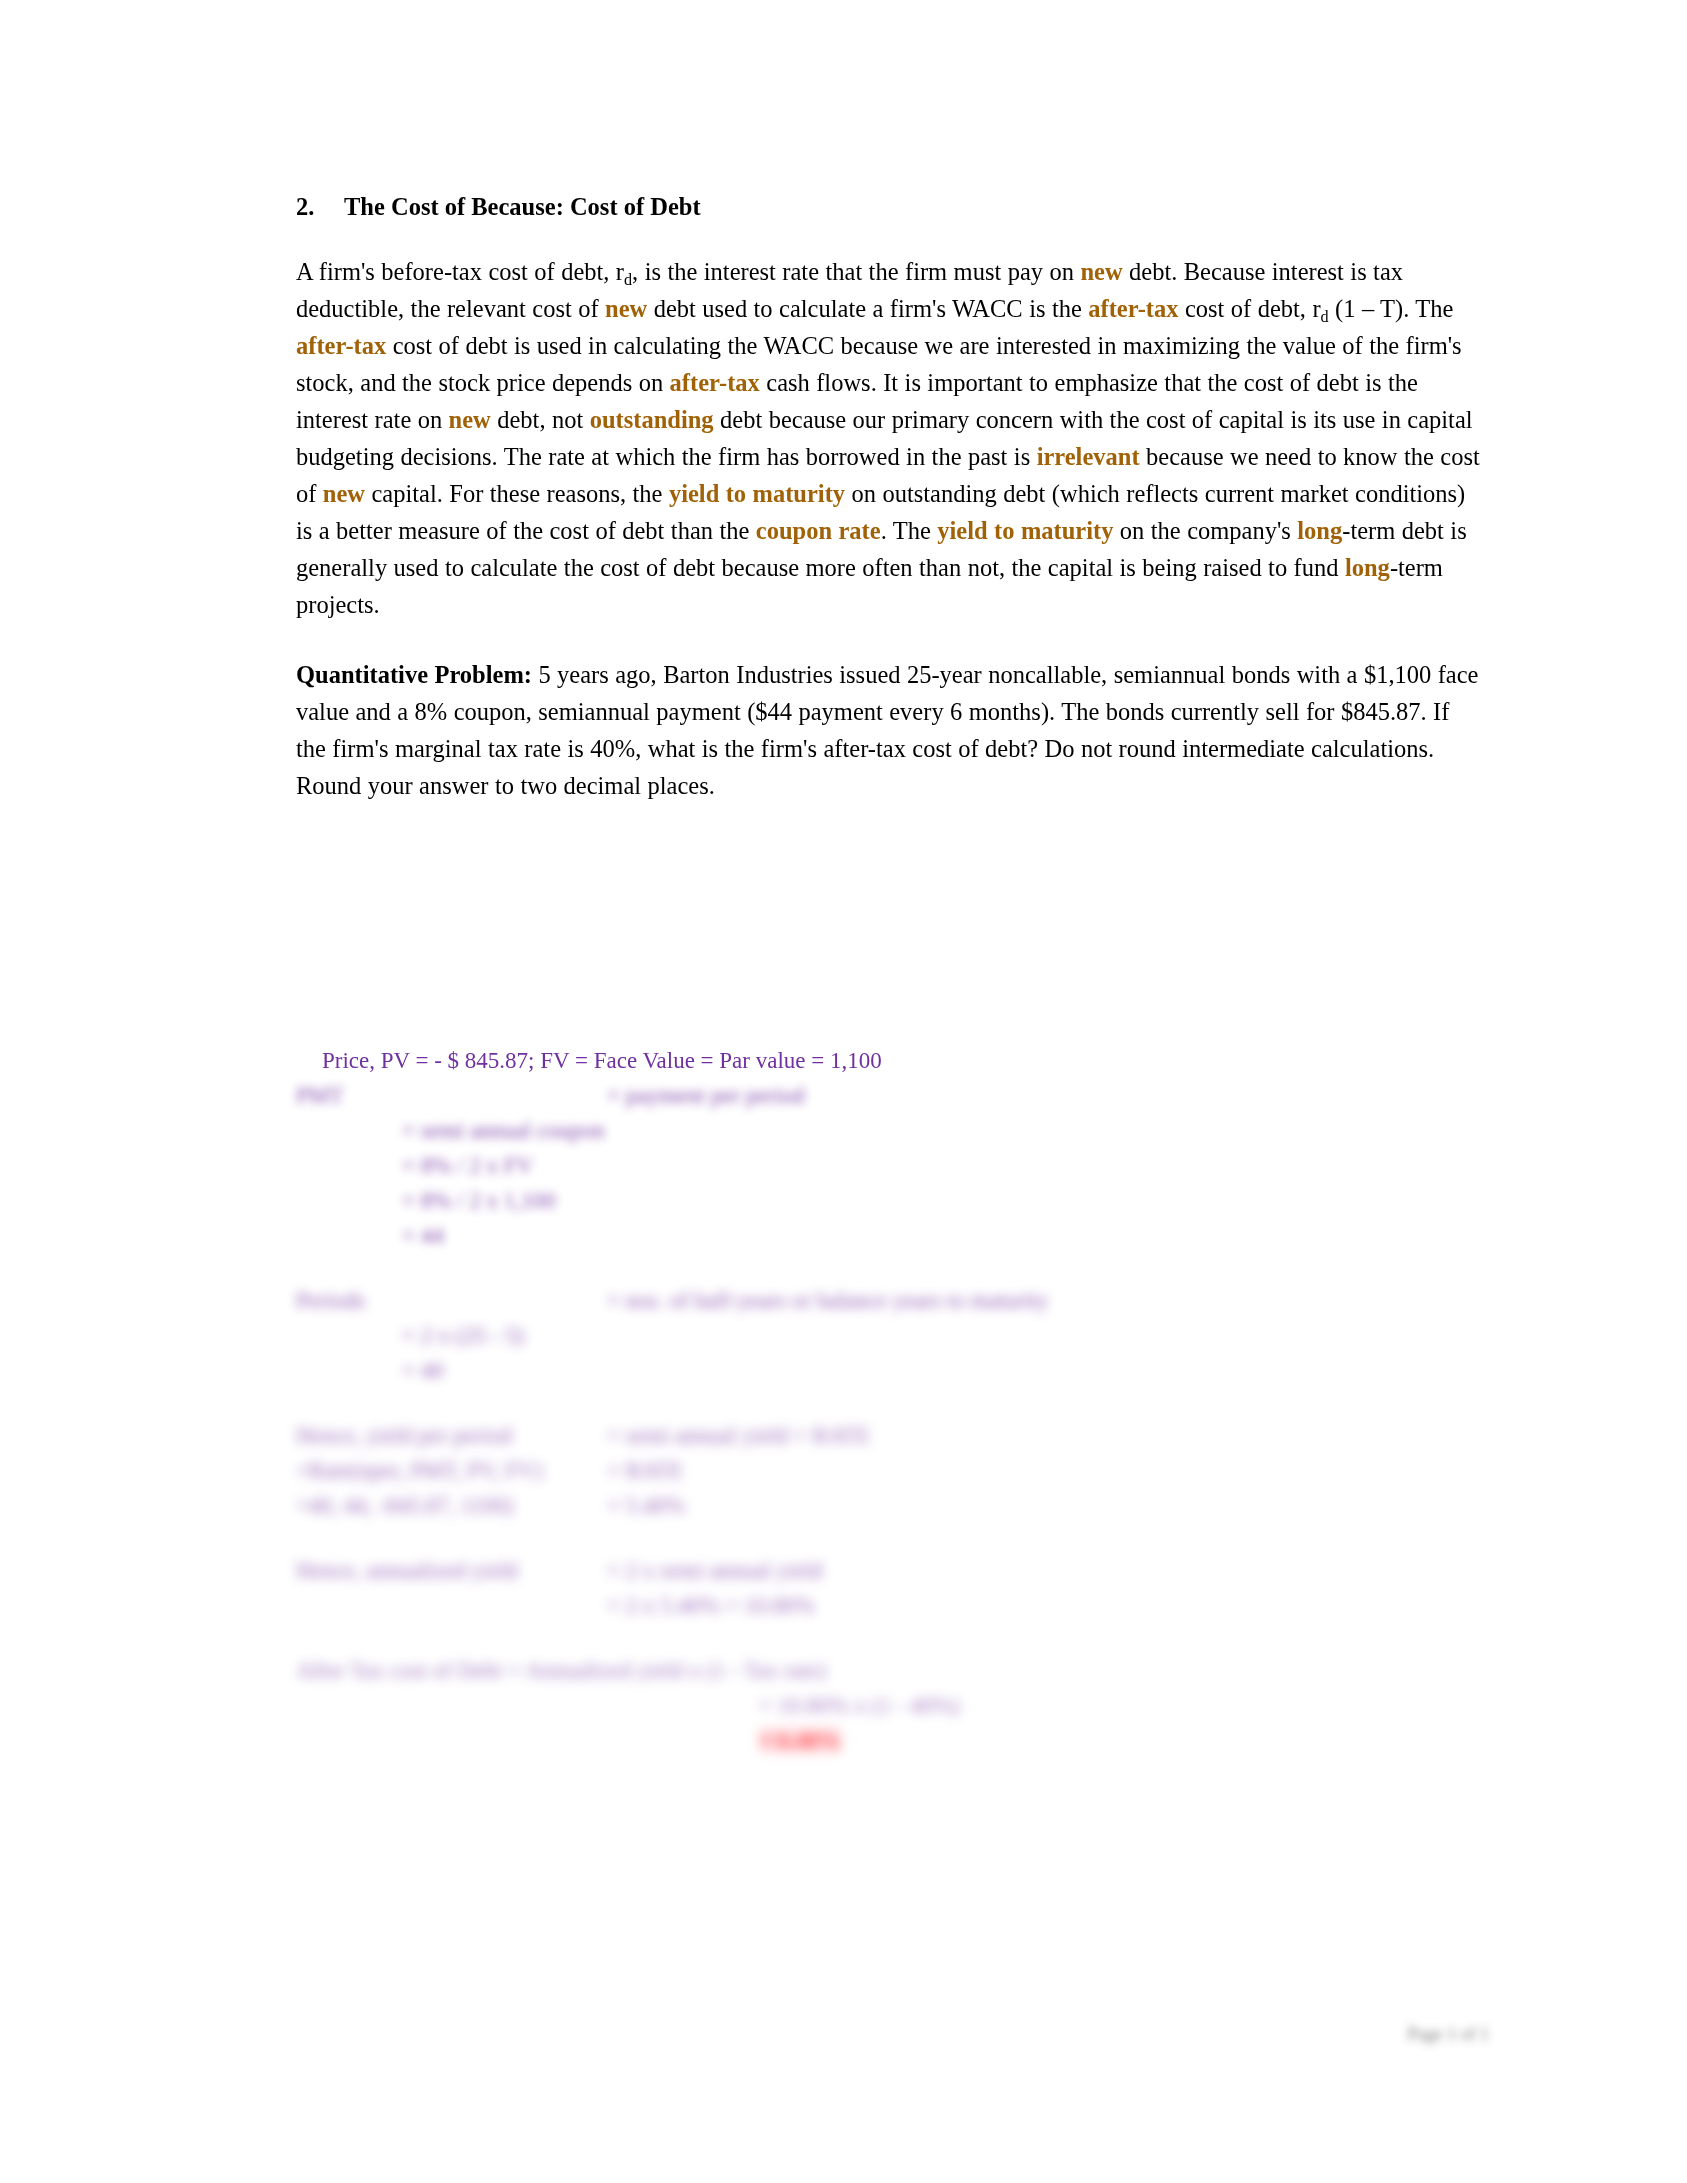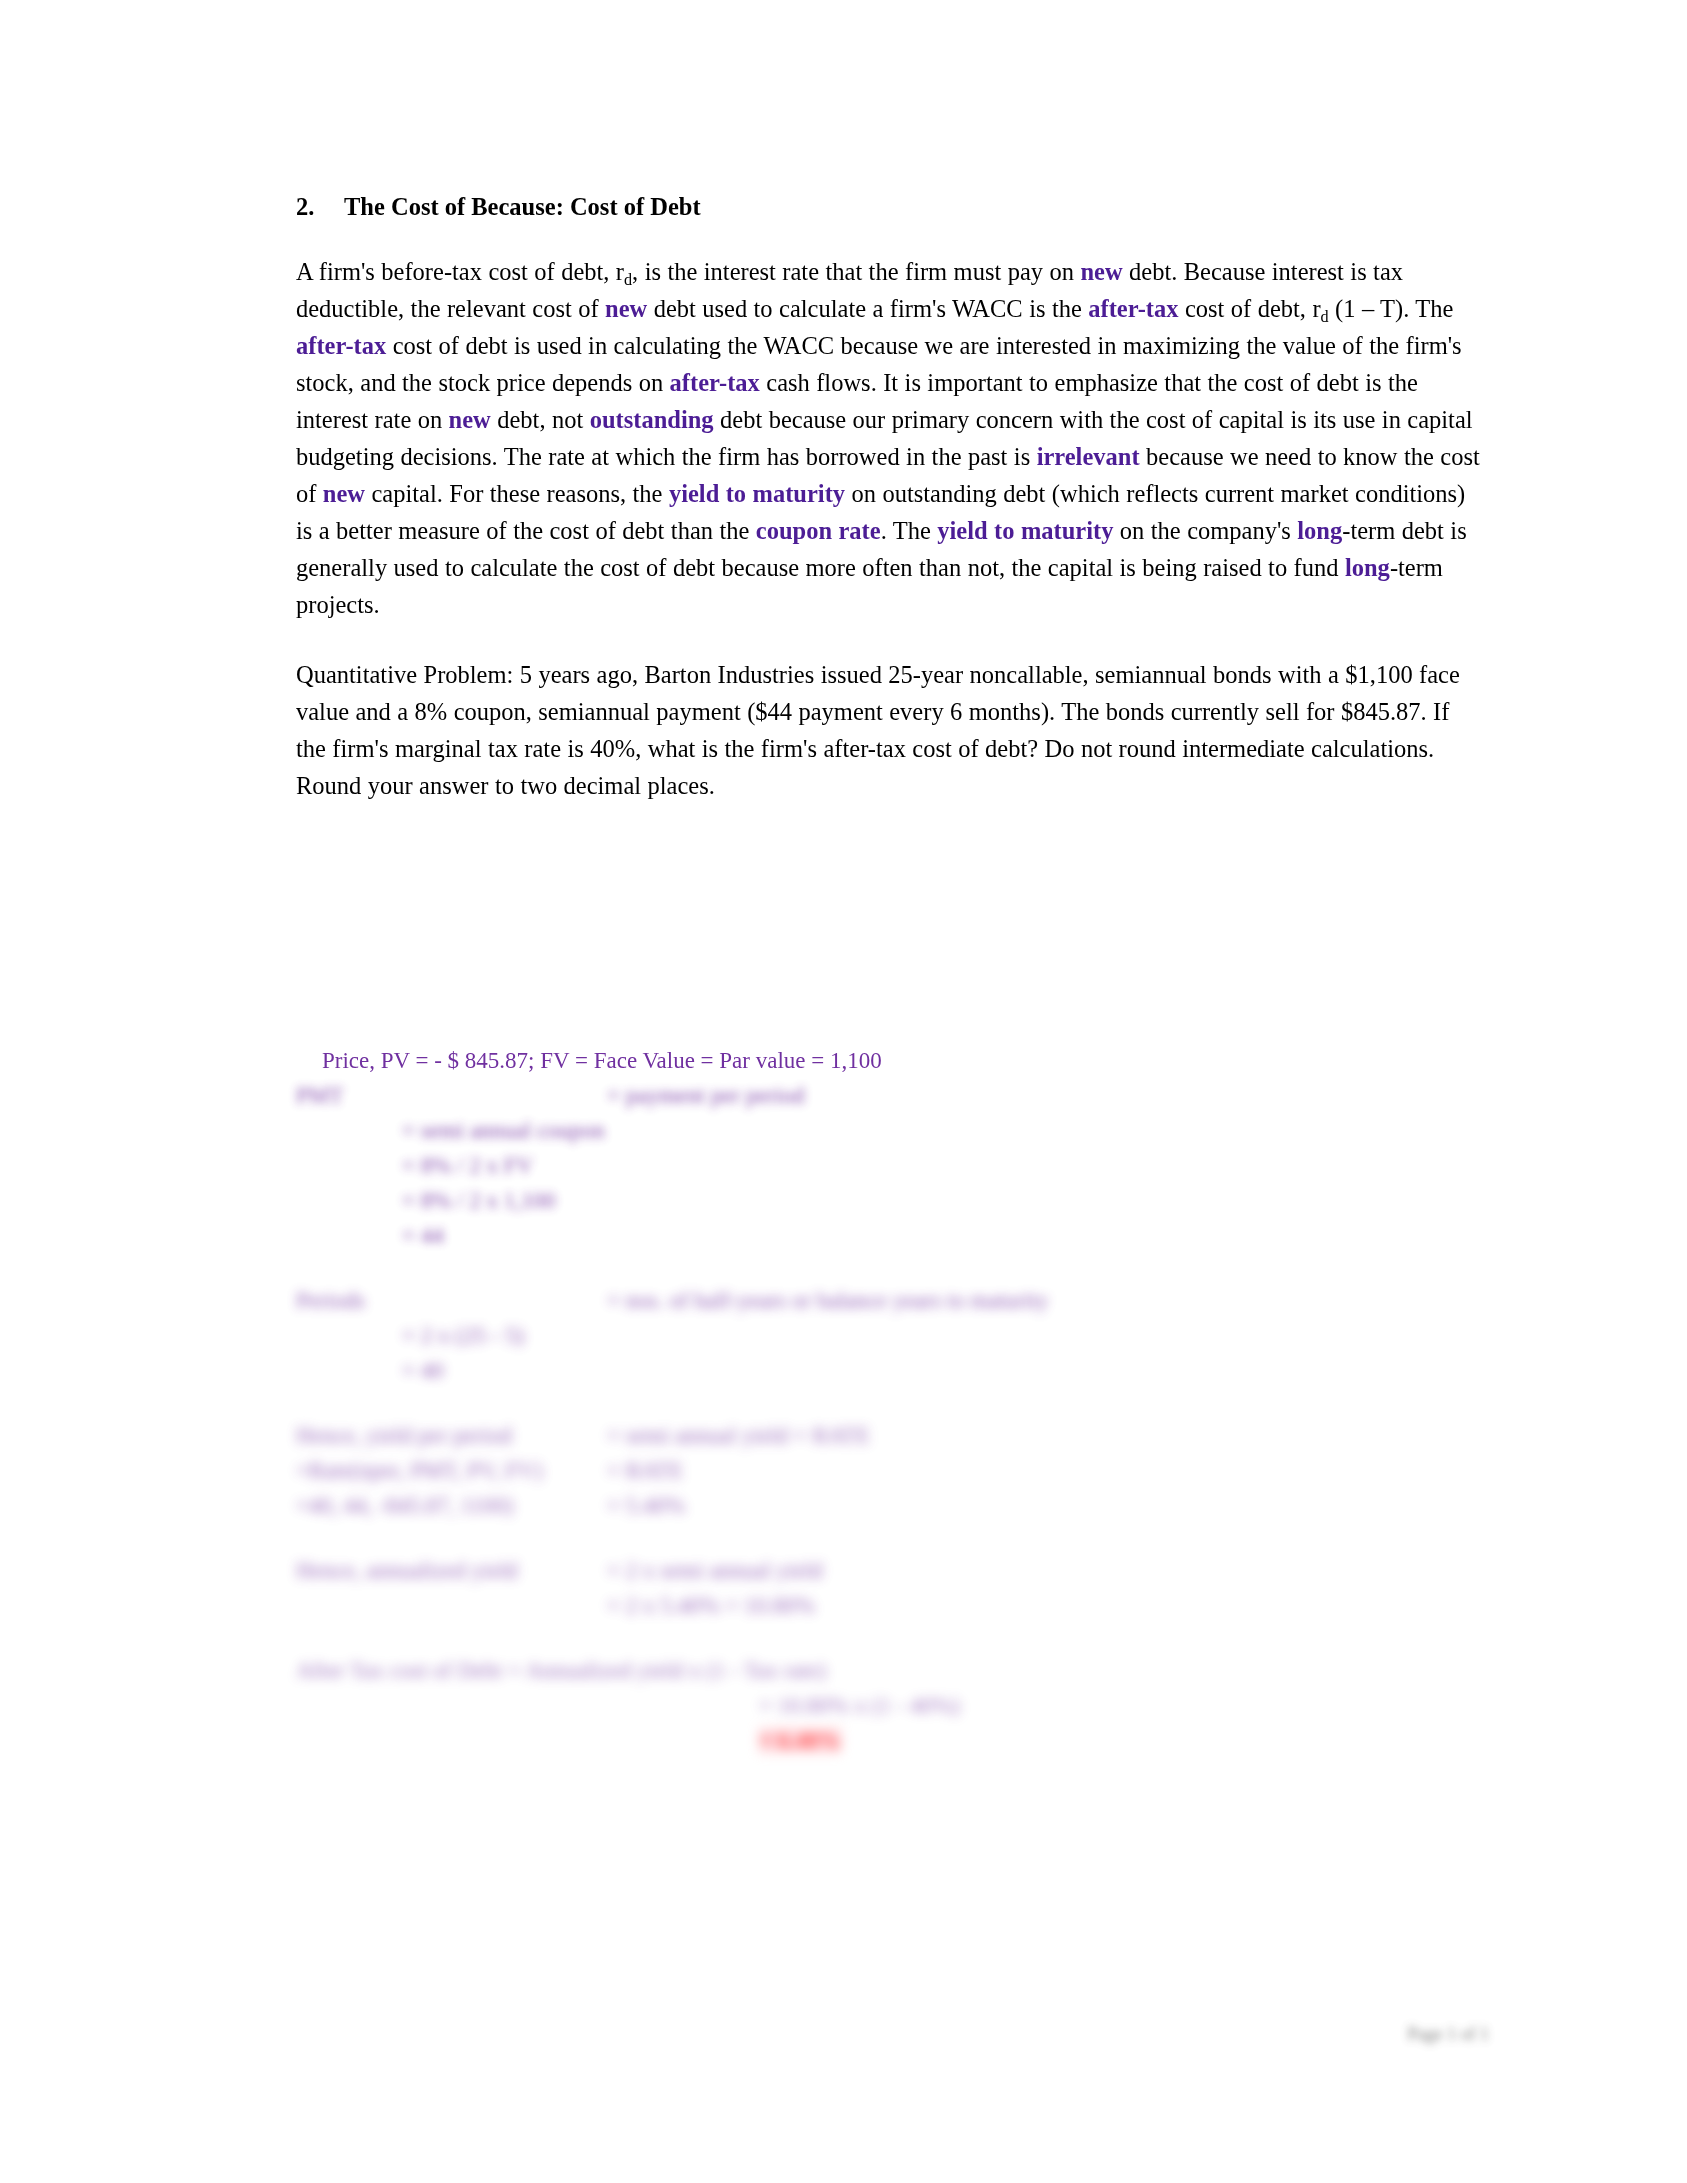--- a/index.html
+++ b/index.html
@@ -43,25 +43,25 @@
     font-weight: bold;
   }
   p.body-par {
     font-size: 24.5px;
     line-height: 37px;
     margin: 0 0 33px 0;
     text-align: left;
     word-spacing: 0.3px;
   }
   .em-red {
-    color: #4c1d95;
+    color: #a16207;
     font-weight: bold;
   }
   .bold {
-    font-weight: normal;
+    font-weight: bold;
   }
   sub {
     font-size: 0.66em;
     vertical-align: -0.28em;
     line-height: 0;
   }
   
   .solution {
     position: absolute;
     left: 296px;

